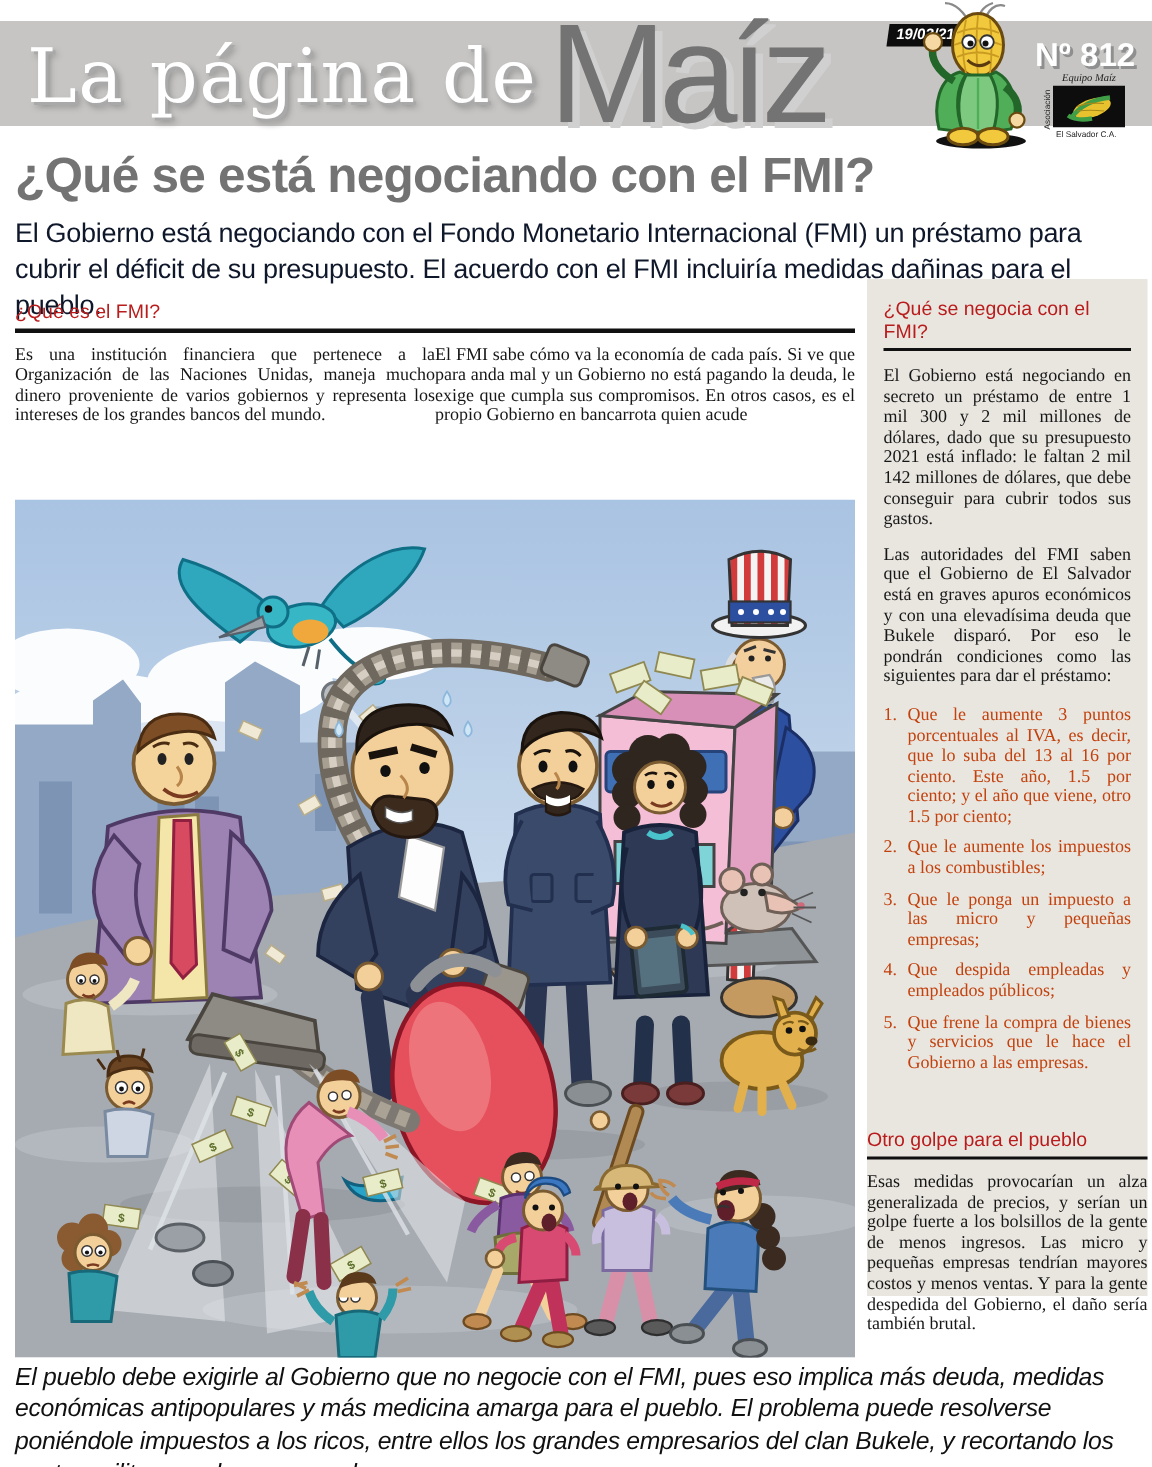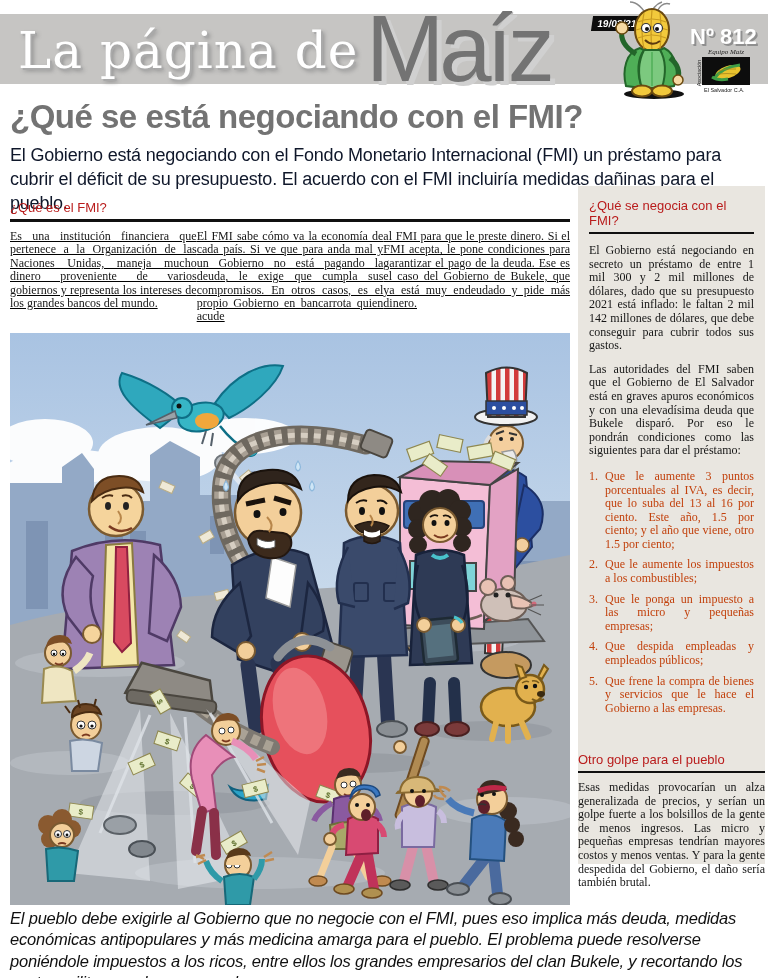--- a/index.html
+++ b/index.html
@@ -42,21 +42,21 @@
     color:#737373; letter-spacing:-0.5px; white-space:nowrap;
   }
   .intro {
     position:absolute; left:10px; top:144px; width:748px; font-size:18px; line-height:1.33;
     color:#0f172a; letter-spacing:-0.2px;
   }
   
   .sect-title { font-size:13px; font-weight:normal; color:#b91c1c; }
   .rule { border-bottom:3px solid #101010; margin-top:4px; }
   .fmi-sect { position:absolute; left:10px; top:200px; width:560px; }
-  .cols { display:flex; gap:0; margin-top:8px;text-decoration:underline; }
+  .cols { display:flex; gap:0; margin-top:8px; }
   .col {
     flex:1; font-family:"Liberation Serif", serif; font-size:12px; line-height:13.4px;
     color:#161616; text-align:justify;
   }
   
   .sidebar-box {
     position:absolute; left:578px; top:186px; width:187px; height:678px;
     background:#e9e6e0; padding:12px 11px;
   }
   .sidebar-box .rule, .golpe .rule { border-bottom:2.5px solid #101010; }
@@ -130,21 +130,20 @@
 
   <div class="headline">¿Qué se está negociando con el FMI?</div>
   <div class="intro">El Gobierno está negociando con el Fondo Monetario Internacional (FMI) un préstamo para cubrir el déficit de su presupuesto. El acuerdo con el FMI incluiría medidas dañinas para el pueblo.</div>
 
   <div class="fmi-sect">
     <div class="sect-title">¿Qué es el FMI?</div>
     <div class="rule"></div>
     <div class="cols">
       <div class="col">Es una institución financiera que pertenece a la Organización de las Naciones Unidas, maneja mucho dinero proveniente de varios gobiernos y representa los intereses de los grandes bancos del mundo.</div>
       <div class="col">El FMI sabe cómo va la economía de cada país. Si ve que para anda mal y un Gobierno no está pagando la deuda, le exige que cumpla sus compromisos. En otros casos, es el propio Gobierno en bancarrota quien acude</div>
-      <div class="col">al FMI para que le preste dinero. Si el FMI acepta, le pone condiciones para garantizar el pago de la deuda. Ese es el caso del Gobierno de Bukele, que ya está muy endeudado y pide más dinero.</div>
     </div>
   </div>
 
   <div class="sidebar-box">
     <div class="sect-title">¿Qué se negocia con el FMI?</div>
     <div class="rule"></div>
     <p class="side-p">El Gobierno está negociando en secreto un préstamo de entre 1 mil 300 y 2 mil millones de dólares, dado que su presupuesto 2021 está inflado: le faltan 2 mil 142 millones de dólares, que debe conseguir para cubrir todos sus gastos.</p>
     <p class="side-p">Las autoridades del FMI saben que el Gobierno de El Salvador está en graves apuros económicos y con una elevadísima deuda que Bukele disparó. Por eso le pondrán condiciones como las siguientes para dar el préstamo:</p>
     <ol class="conditions">
       <li>Que le aumente 3 puntos porcentuales al IVA, es decir, que lo suba del 13 al 16 por ciento. Este año, 1.5 por ciento; y el año que viene, otro 1.5 por ciento;</li>

